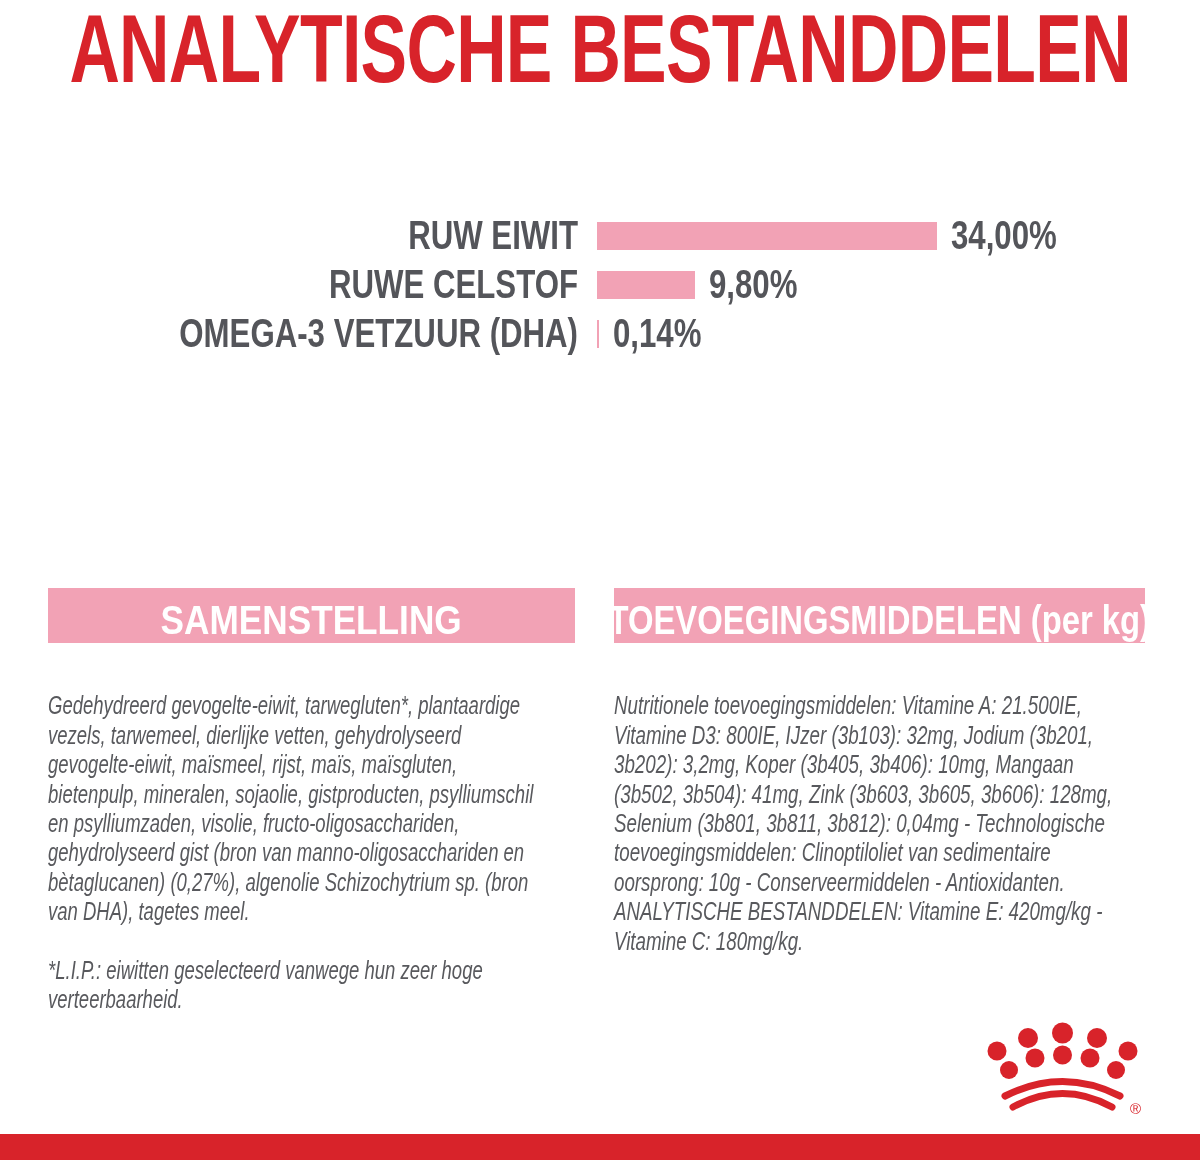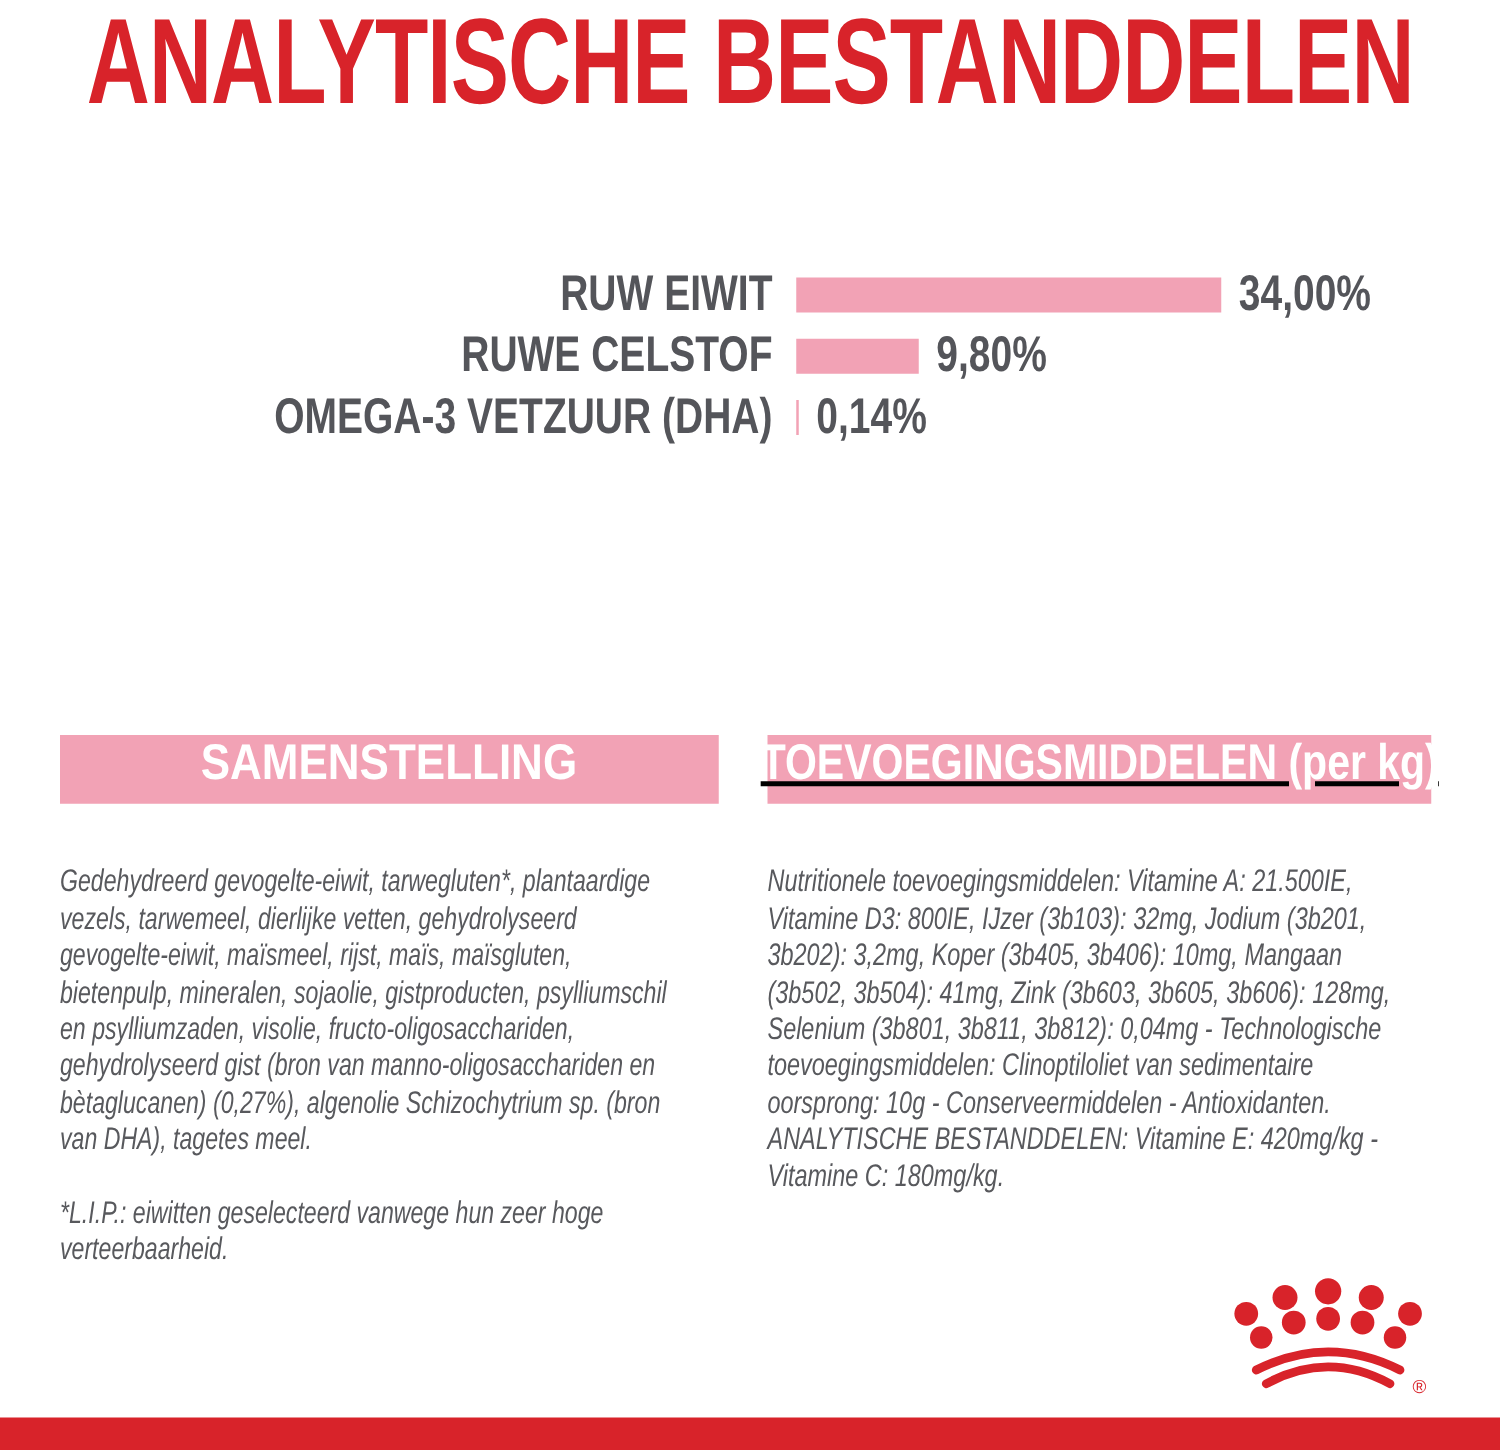--- a/index.html
+++ b/index.html
@@ -22,42 +22,42 @@
   .title{
     position:absolute;top:-4px;left:0;right:0;height:106px;
     display:flex;align-items:center;justify-content:center;
   }
   .title span{
     font-size:97px;font-weight:bold;color:var(--red);
     white-space:nowrap;letter-spacing:-1px;
     transform:scaleX(.72);transform-origin:center center;
   }
   
-  .chart{position:absolute;top:211px;left:0;width:984px;padding-left:40px;}
+  .chart{position:absolute;top:211px;left:0;width:984px;}
   .crow{display:flex;align-items:center;height:49px;}
   .clabel{
     width:578px;flex:0 0 578px;text-align:right;
     font-size:40px;font-weight:bold;color:var(--ink);
     transform:scaleX(.78);transform-origin:right center;white-space:nowrap;
   }
   .cbar{
     margin-left:19px;height:28px;background:var(--pink);
     flex:0 0 auto;
   }
   .cval{
     margin-left:14px;font-size:40px;font-weight:bold;color:var(--ink);
     transform:scaleX(.78);transform-origin:left center;white-space:nowrap;
   }
   
   .band{
     position:absolute;top:588px;height:55px;background:var(--pink);
-    display:flex;align-items:flex-start;justify-content:center;
+    display:flex;align-items:flex-end;justify-content:center;
   }
   .band-left{left:48px;width:527px;}
-  .band-right{left:614px;width:531px;text-decoration:underline;}
+  .band-right{left:614px;width:531px;}
   .band span{
     color:var(--white);font-size:40px;font-weight:bold;white-space:nowrap;
   }
   .band-left span{transform:scaleX(.88);transform-origin:center center;}
   .band-right span{transform:scaleX(.82);transform-origin:center center;}
   
   .bodycol{position:absolute;top:662px;font-style:italic;}
   .bodycol-left{left:48px;width:527px;}
   .bodycol-right{left:614px;width:531px;}
   .bodytext{

